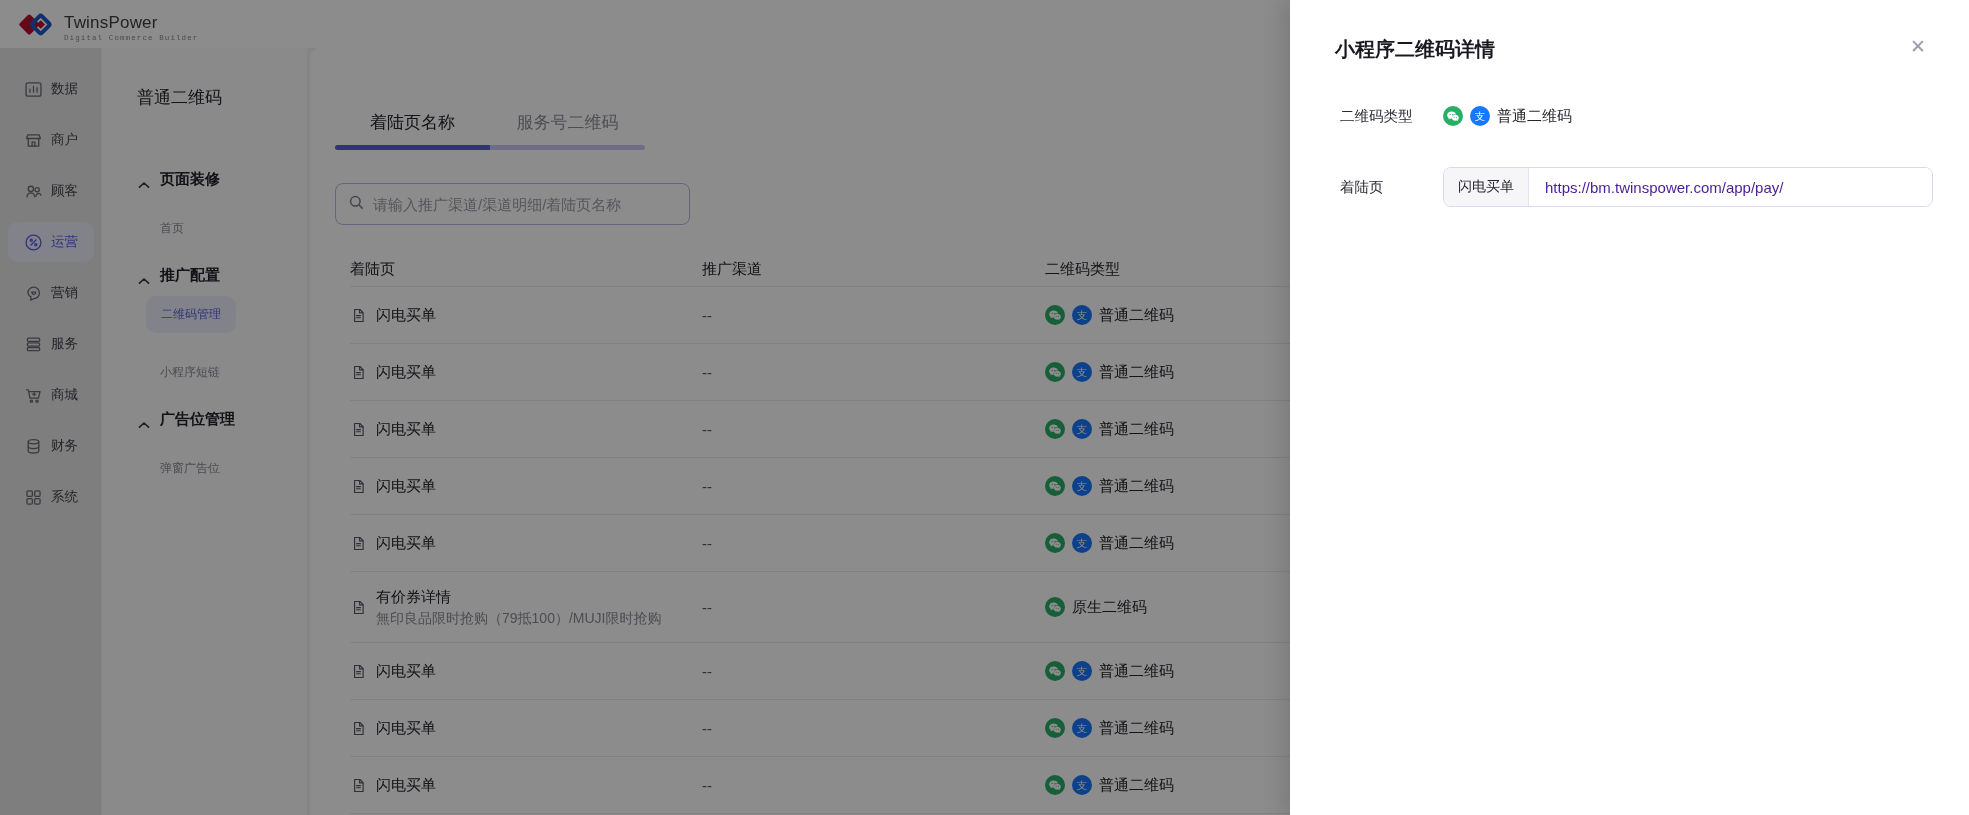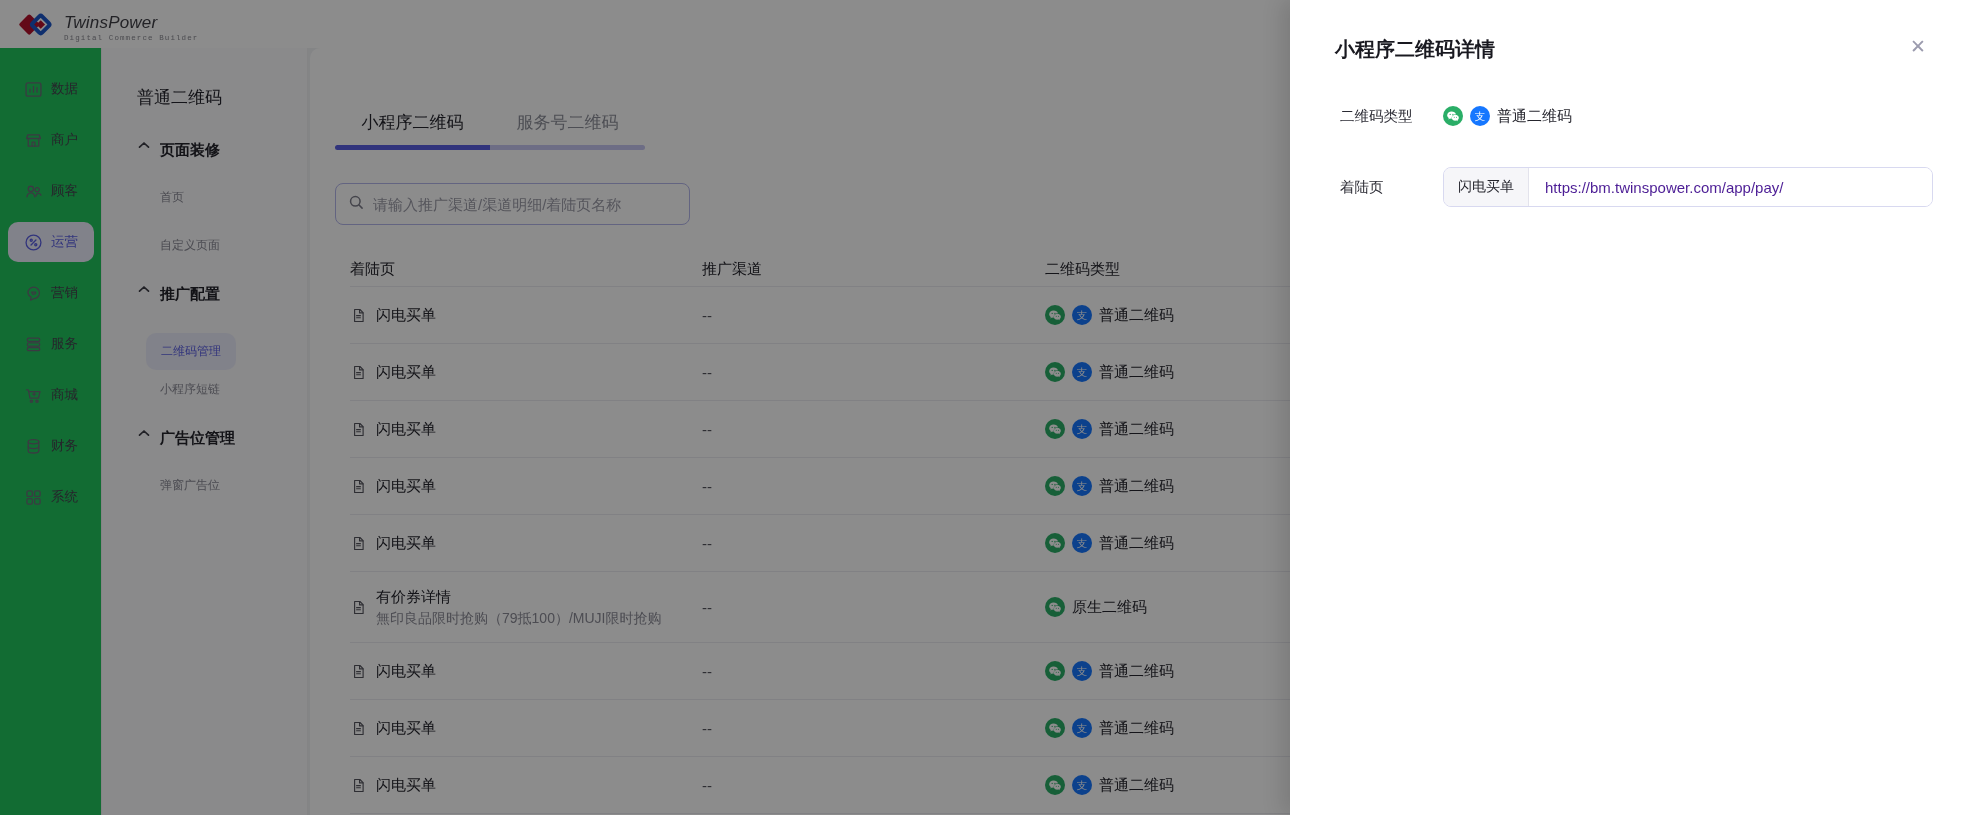--- a/index.html
+++ b/index.html
@@ -3,40 +3,40 @@
 <meta charset="utf-8">
 <style>
   * { margin:0; padding:0; box-sizing:border-box; }
   html,body { width:1969px; height:815px; overflow:hidden; background:#fff;
     font-family:"Liberation Sans","DejaVu Sans",sans-serif; }
   .app { position:relative; width:1969px; height:815px; background:#fff; overflow:hidden; }
 
   
   .topbar { position:absolute; left:0; top:0; width:100%; height:48px; background:#fff; z-index:1; }
   .brand { position:absolute; left:14px; top:4px; display:flex; align-items:center; gap:8px; }
-  .brand-text .bname { font-size:17px; color:#3f3f46; letter-spacing:.2px;font-style:italic; }
+  .brand-text .bname { font-size:17px; color:#3f3f46; letter-spacing:.2px; }
   .brand-text .btag { font-size:7.5px; color:#8a8a92; letter-spacing:1.1px; margin-top:1px;font-family:Liberation Mono, monospace; }
 
   
-  .nav { position:absolute; left:0; top:48px; bottom:0; width:102px; background:#22c55e;
+  .nav { position:absolute; left:0; top:48px; bottom:0; width:102px; background:#e5e5e5;
     border-right:1px solid #f0f0f3; padding-top:21px; z-index:1; }
   .nav-item { width:86px; margin:0 auto 11px auto; height:40px; border-radius:10px;
     display:flex; align-items:center; justify-content:center; gap:7px; cursor:pointer;
     color:#45454f; font-size:13.5px; }
   .nav-item .ni { width:21px; height:21px; color:#6b6b78; display:flex; }
   .nav-item .ni svg { width:100%; height:100%; }
   .nav-item.active { background:#ecedfb; color:#5a5fe2; }
   .nav-item.active .ni { color:#5a5fe2; }
 
   
   .submenu { position:absolute; left:102px; top:48px; bottom:0; width:206px; background:#fbfbfd;
     border-right:1px solid #f0f0f3; z-index:1; }
   .submenu-title { margin:38px 0 0 35px; font-size:17px; font-weight:500; color:#26262e; }
   .submenu-list { margin-top:32px; }
-  .sm-row { height:48px; display:flex; align-items:flex-start; cursor:pointer; }
+  .sm-row { height:48px; display:flex; align-items:flex-end; cursor:pointer; }
   .sm-group { padding-left:36px; gap:10px; font-size:15px; font-weight:700; color:#23232b; }
   .sm-group .chev { width:12px; height:8px; display:flex; }
   .sm-item { padding-left:58px; font-size:12px; color:#8a8a95; }
   .sm-item.active { padding-left:44px; color:#5a5fe2; }
   .sm-item.active .pill { background:#ecedfb; border-radius:10px; padding:10px 15px; }
 
   
   .content-bg { position:absolute; left:308px; top:48px; right:0; bottom:0; background:#f1f2f5; z-index:1; }
   .card { position:absolute; left:310px; top:48px; right:0; bottom:0; background:#fff;
     border-top-left-radius:10px; padding-left:25px; z-index:1; }
@@ -214,23 +214,20 @@
           <span class="chev">
             <svg viewBox="0 0 12 8" fill="none" stroke="#3c3c45" stroke-width="1.7" stroke-linecap="round" stroke-linejoin="round">
               <path d="m1.5 6.2 4.5-4.2 4.5 4.2"></path>
             </svg>
           </span>
           <span>页面装修</span>
         </div>
         <div class="sm-row sm-item">
           <span class="pill">首页</span>
         </div>
-        <div class="sm-row sm-item">
-          <span class="pill">自定义页面</span>
-        </div>
         <div class="sm-row sm-group">
           <span class="chev">
             <svg viewBox="0 0 12 8" fill="none" stroke="#3c3c45" stroke-width="1.7" stroke-linecap="round" stroke-linejoin="round">
               <path d="m1.5 6.2 4.5-4.2 4.5 4.2"></path>
             </svg>
           </span>
           <span>推广配置</span>
         </div>
         <div class="sm-row sm-item active">
           <span class="pill">二维码管理</span>
@@ -249,21 +246,21 @@
         <div class="sm-row sm-item">
           <span class="pill">弹窗广告位</span>
         </div>
       </div>
   </div>
 
   <div class="content-bg"></div>
   <div class="card">
     <div class="tabs">
       <div class="tab active">
-        <span>小程序二维码</span>
+        <span>着陆页名称</span>
         <span class="bar"></span>
       </div>
       <div class="tab">
         <span>服务号二维码</span>
         <span class="bar"></span>
       </div>
     </div>
 
     <div class="searchbox">
       <span>

